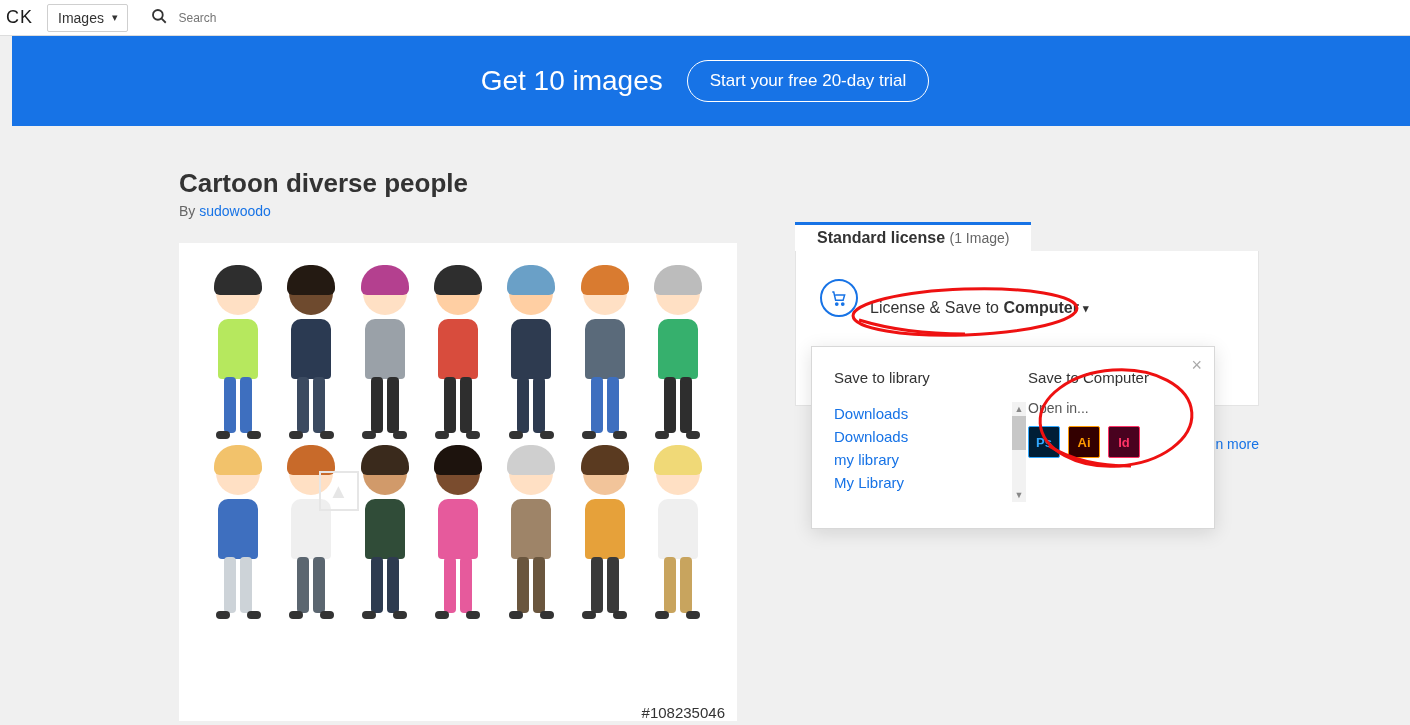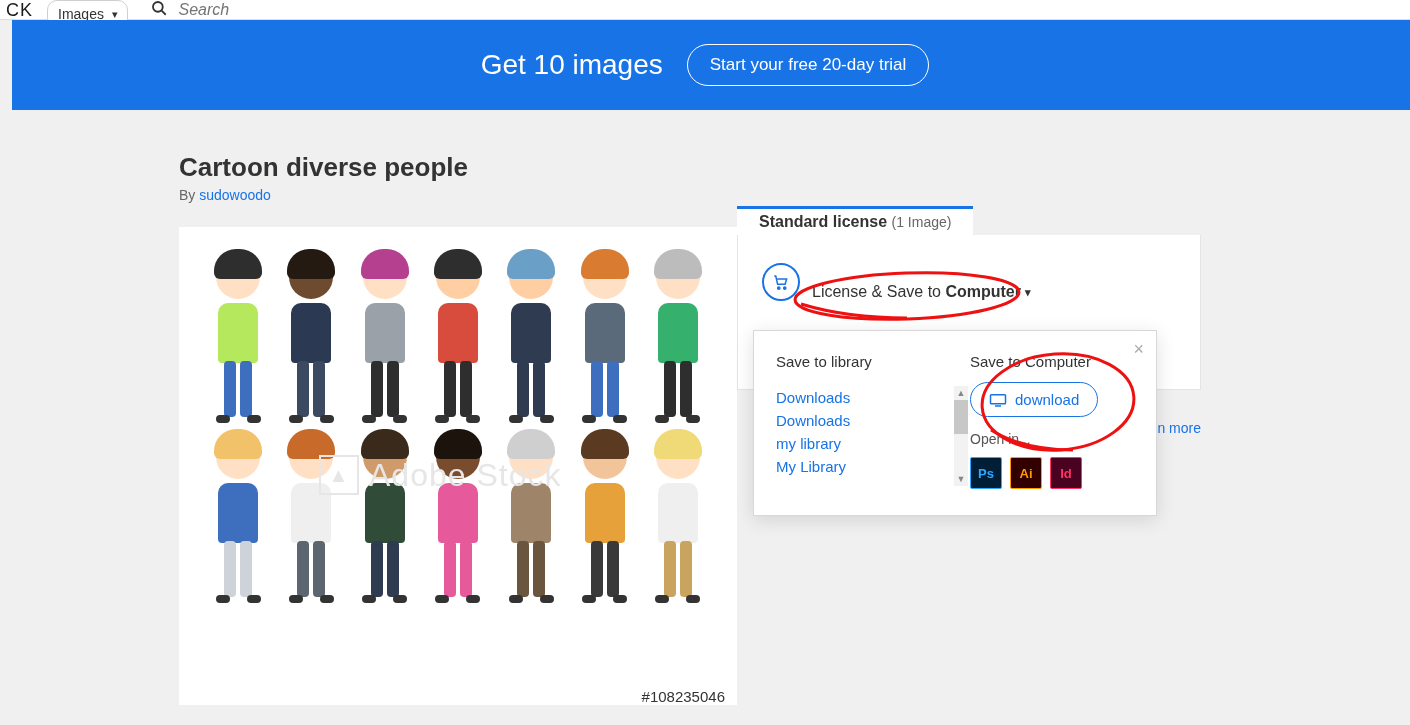--- a/index.html
+++ b/index.html
@@ -1,26 +1,26 @@
 <!DOCTYPE html>
 <html><head>
 <meta charset="utf-8">
 <style>
   *{box-sizing:border-box;margin:0;padding:0;font-family:-apple-system,BlinkMacSystemFont,"Segoe UI",Arial,sans-serif}
   body{background:#f0f0f0;width:1410px;height:725px;overflow:hidden;position:relative}
-  .topbar{height:20px;background:#fff;display:flex;border-bottom:1px solid #ddd}
+  .topbar{height:36px;background:#fff;display:flex;align-items:center;border-bottom:1px solid #ddd}
   .logo{font-size:18px;font-weight:400;letter-spacing:1px;padding:0 14px 0 6px;color:#1b1b1b}
-  .dropdown{display:flex;align-items:center;gap:8px;border:1px solid #cfcfcf;border-radius:10px;height:28px;padding:0 10px;cursor:pointer;font-size:14px;color:#333;background:#fff}
+  .dropdown{display:flex;align-items:center;gap:8px;border:1px solid #cfcfcf;border-radius:2px;height:28px;padding:0 10px;cursor:pointer;font-size:14px;color:#333;background:#fff}
   .search-wrap{display:flex;align-items:center;gap:10px;padding-left:22px;flex:1}
-  .search-input{border:none;font-size:16px;font-style:italic;color:#999;outline:none;flex:1;background:transparent}
+  .search-input{border:none;font-size:12px;color:#999;outline:none;flex:1;background:transparent}
   .banner{height:90px;background:#1773e6;display:flex;align-items:center;justify-content:center;gap:24px;position:relative}
   .banner-notch{position:absolute;left:0;top:0;width:12px;height:90px;background:#f0f0f0}
   .banner-text{color:#fff;font-size:28px}
   .banner-btn{border:1.5px solid #fff;border-radius:22px;background:transparent;color:#fff;font-size:17px;padding:10px 22px;cursor:pointer;font-weight:500}
-  .content{display:flex;padding:42px 0 0 179px}
+  .content{display:flex;gap:58px;padding:42px 0 0 179px}
   .title{font-size:26px;color:#333;margin-bottom:4px}
   .byline{font-size:14px;color:#666}
   .byline a{color:#1773e6;text-decoration:none}
   .preview{width:558px;height:478px;background:#fff;margin-top:24px;position:relative;overflow:hidden}
   .watermark{position:absolute;top:228px;left:140px;font-size:32px;color:#e6e6e6;font-weight:300;letter-spacing:1px;display:flex;align-items:center;gap:10px}
   .wm-logo{width:40px;height:40px;border:2px solid #e6e6e6;display:inline-flex;align-items:center;justify-content:center;font-size:20px;color:#e6e6e6}
   .asset-id{position:absolute;bottom:0;right:12px;font-size:15px;color:#333;font-weight:500}
   .people-row{display:flex;justify-content:space-between;padding:28px 30px 0 30px}
   .person{width:58px;height:170px;position:relative}
   .head{width:44px;height:44px;border-radius:50%;margin:0 auto}
@@ -280,21 +280,20 @@
               <div class="leg" style="background:#c8a45e"></div>
             </div>
     <div style="display:flex;justify-content:center;gap:4px">
               <div class="foot"></div>
               <div class="foot"></div>
             </div>
   </div>
         </div>
       <div class="watermark">
         <span class="wm-logo">▲</span>
-        <span>Adobe Stock</span>
       </div>
       <div class="asset-id">#108235046</div>
     </div>
   </div>
 
   <div class="right-col">
     <div class="tabs">
       <div class="tab active">
         <b>Standard license</b> <span class="sub">(1 Image)</span>
       </div>
@@ -334,27 +333,20 @@
             <div class="sb">
               <div class="sb-arrow">▲</div>
               <div class="sb-thumb"></div>
               <div style="flex:1"></div>
               <div class="sb-arrow">▼</div>
             </div>
           </div>
         </div>
         <div class="pcol">
           <div class="pcol-title">Save to Computer</div>
-          <button class="dl-btn">
-            <svg width="18" height="14" viewBox="0 0 24 18" fill="none" stroke="#1773e6" stroke-width="2">
-                <rect x="2" y="2" width="20" height="12" rx="1"></rect>
-                <line x1="8" y1="17" x2="16" y2="17"></line>
-              </svg>
-            <span>download</span>
-          </button>
           <div class="open-in">Open in...</div>
           <div class="apps">
             <div class="app app-ps">Ps</div>
             <div class="app app-ai">Ai</div>
             <div class="app app-id">Id</div>
           </div>
         </div>
       </div>
     </div>
 

